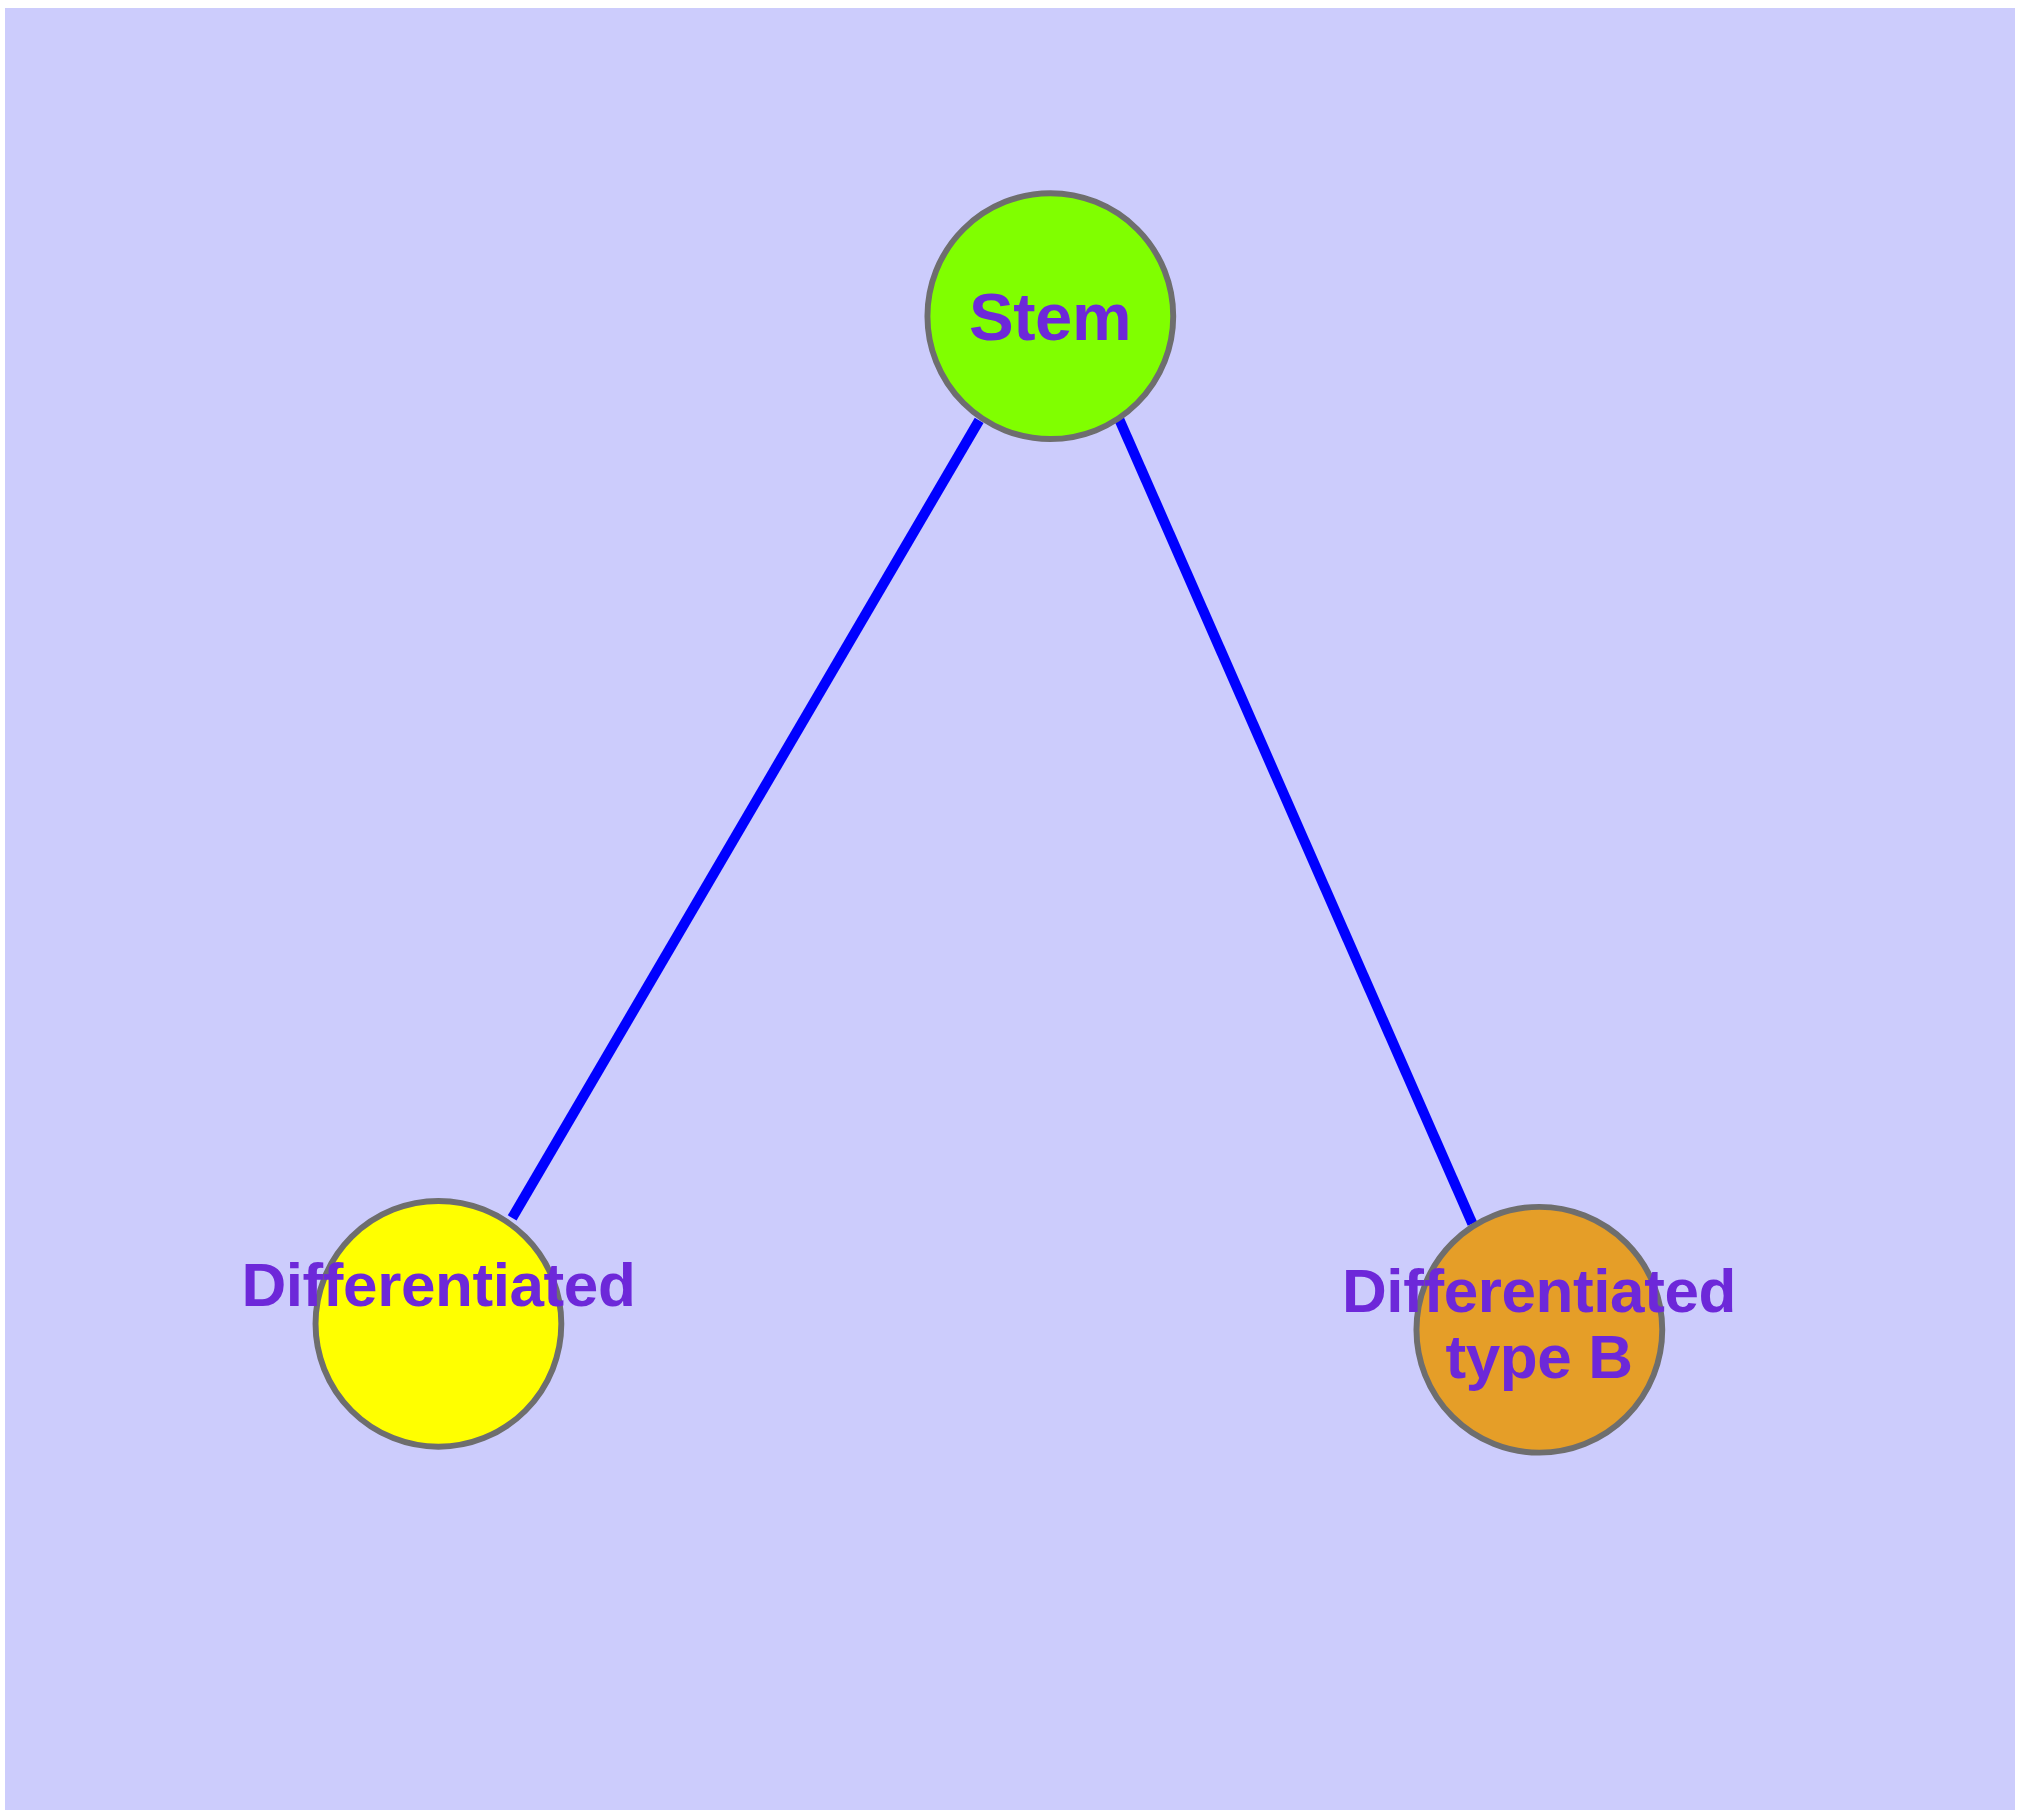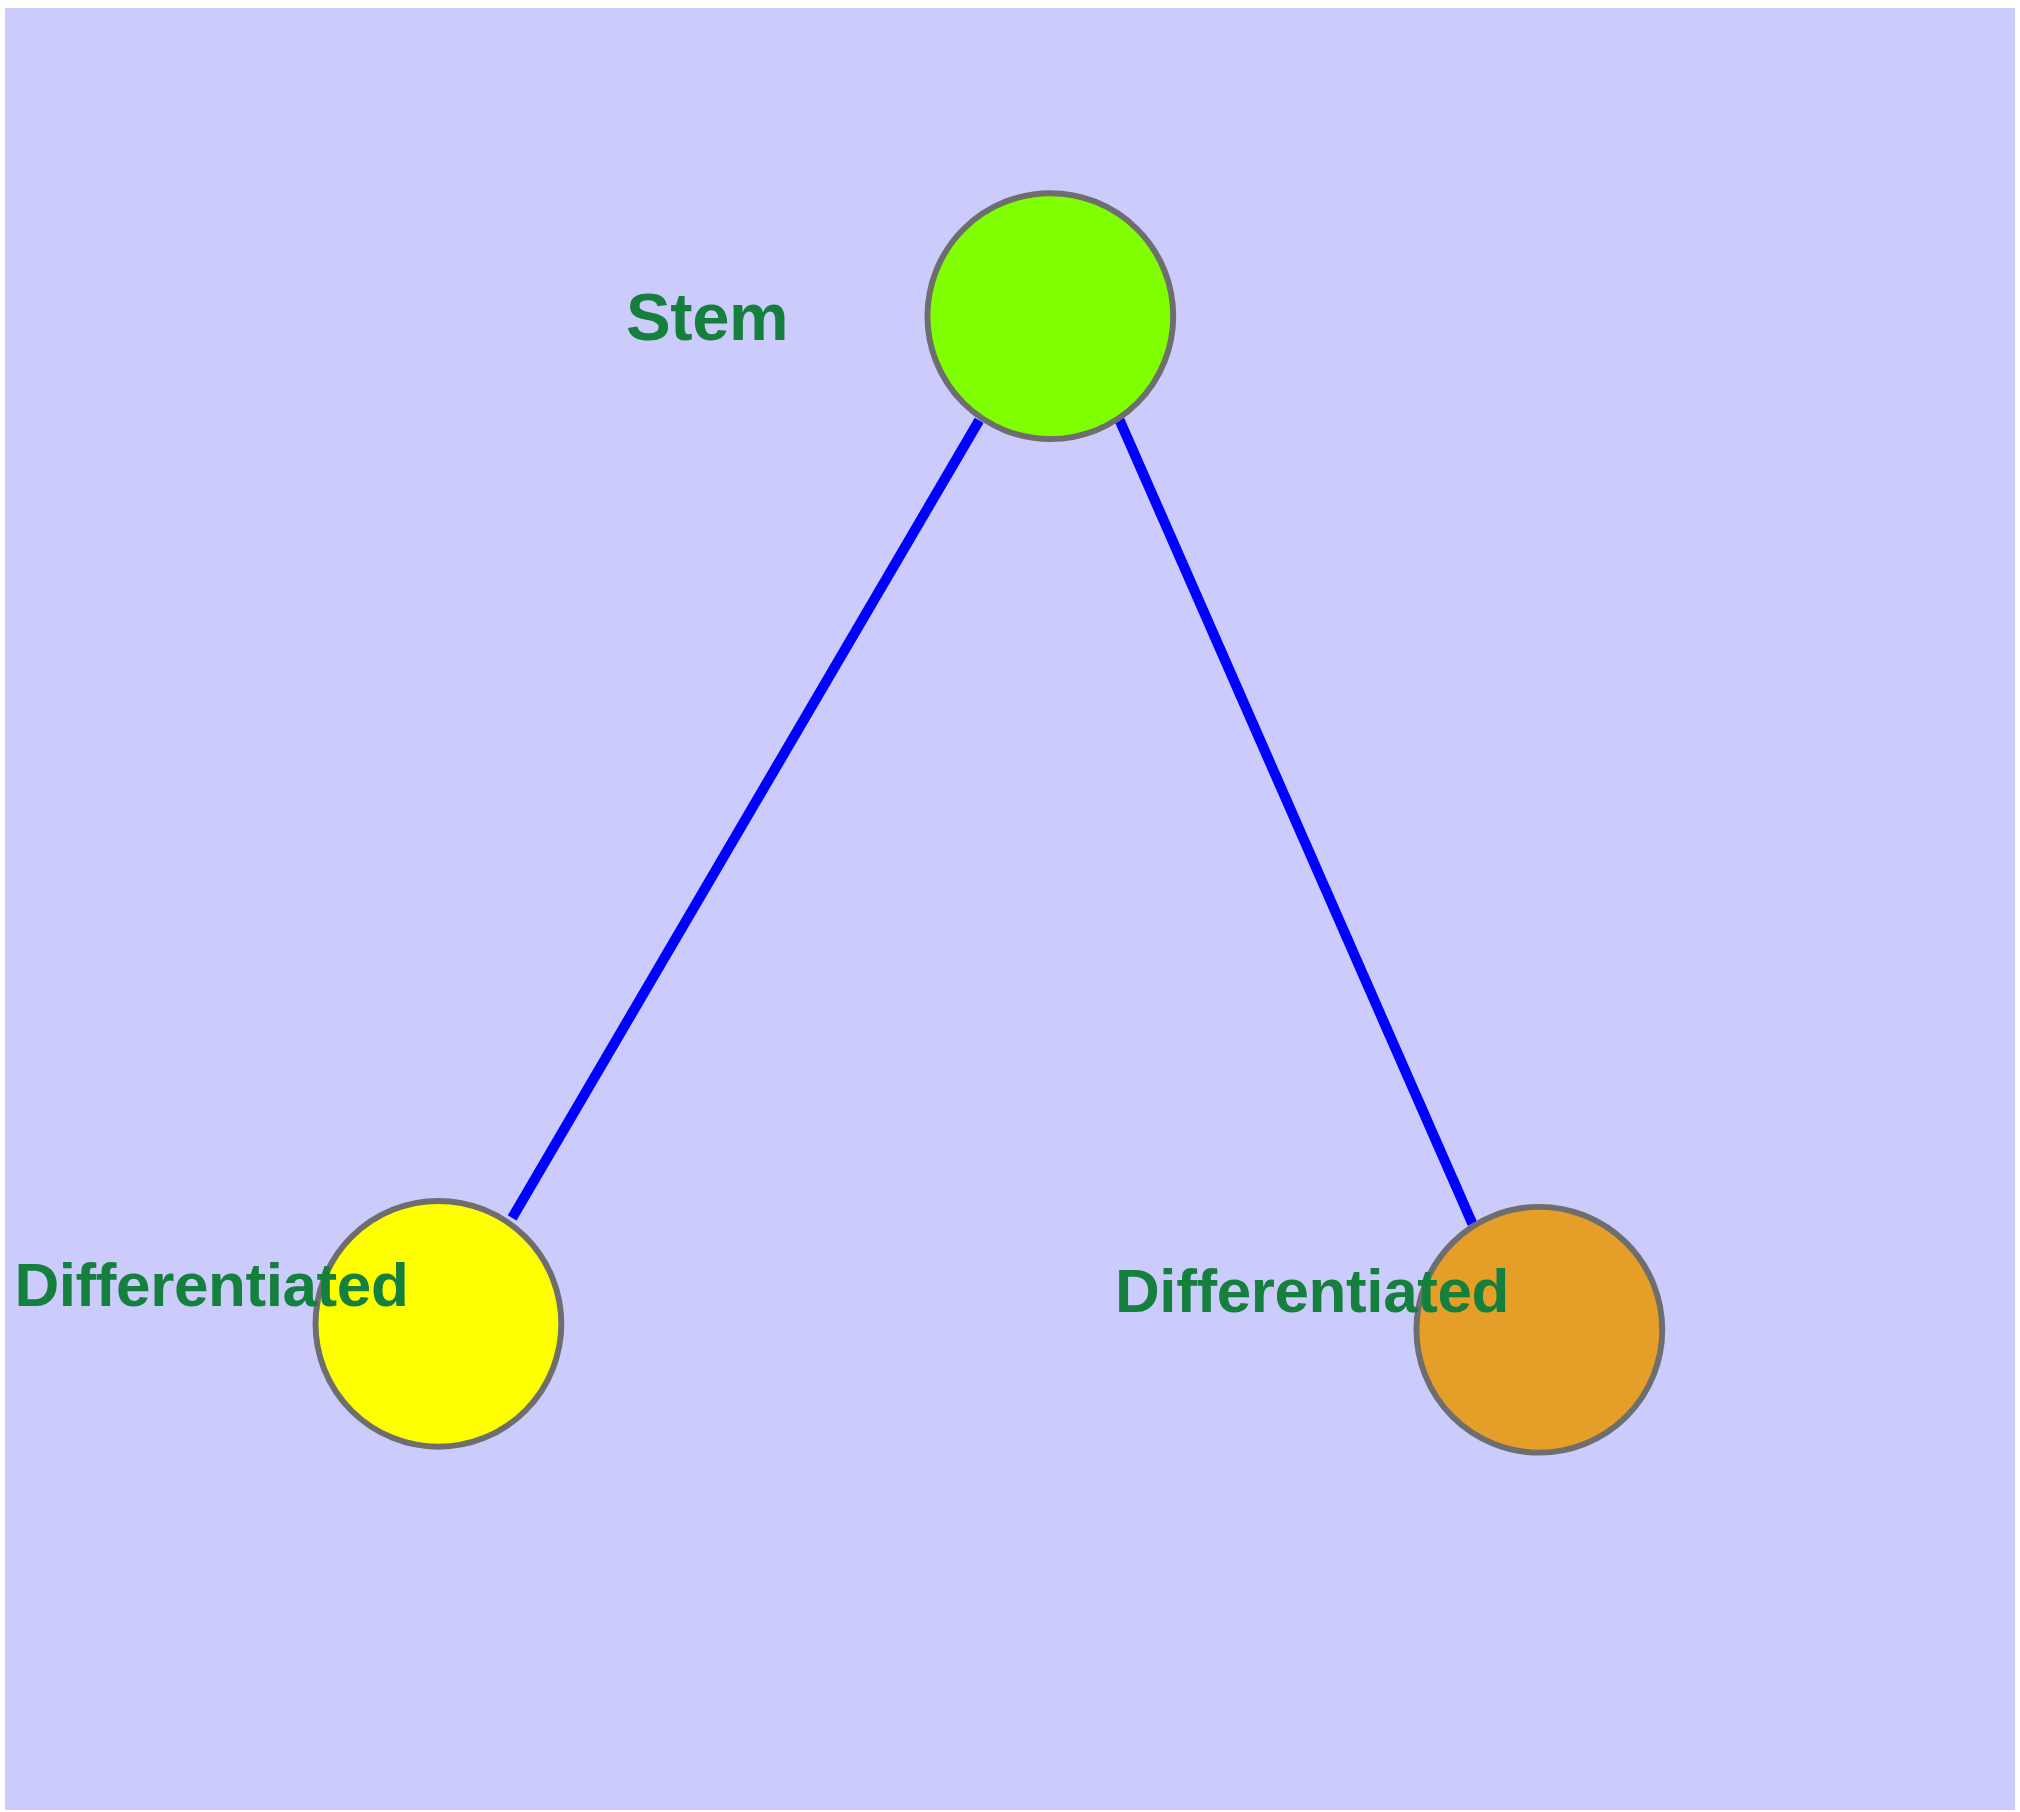--- a/index.html
+++ b/index.html
@@ -26,21 +26,22 @@
   svg.graph-svg {
     position: absolute;
     left: 0;
     top: 0;
     width: 2021px;
     height: 1812px;
     display: block;
   }
   .node-label {
     position: absolute;
-    color: #15803d;
+    text-align: center;
+    color: #6d28d9;
     font-weight: bold;
     line-height: 1.06;
     white-space: pre;
     pointer-events: none;
     letter-spacing: -0.4px;
   }
   .label-stem {
     font-size: 67px;
   }
   .label-child {
@@ -60,16 +61,16 @@
 
     <circle cx="517" cy="1562" r="145" fill="#ffff00" stroke="#6e6e6e" stroke-width="7"></circle>
     <circle cx="1816" cy="1569" r="145" fill="#e59e28" stroke="#6e6e6e" stroke-width="7"></circle>
     <circle cx="1239" cy="373" r="145" fill="#80ff00" stroke="#6e6e6e" stroke-width="7"></circle>
   </svg>
 
   <div class="node-label label-stem" style="left:626px; top:281px; width:848px;"><div>Stem</div></div>
 
   <div class="node-label label-child" style="left:14.4px; top:1252px; width:848px;"><div>Differentiated</div></div>
 
-  <div class="node-label label-child" style="left:1115px; top:1258px; width:848px;"><div>Differentiated</div></div>
+  <div class="node-label label-child" style="left:1115px; top:1258px; width:848px;"><div>Differentiated</div><div>type B</div></div>
 
 </div>
 
 
 </body></html>

